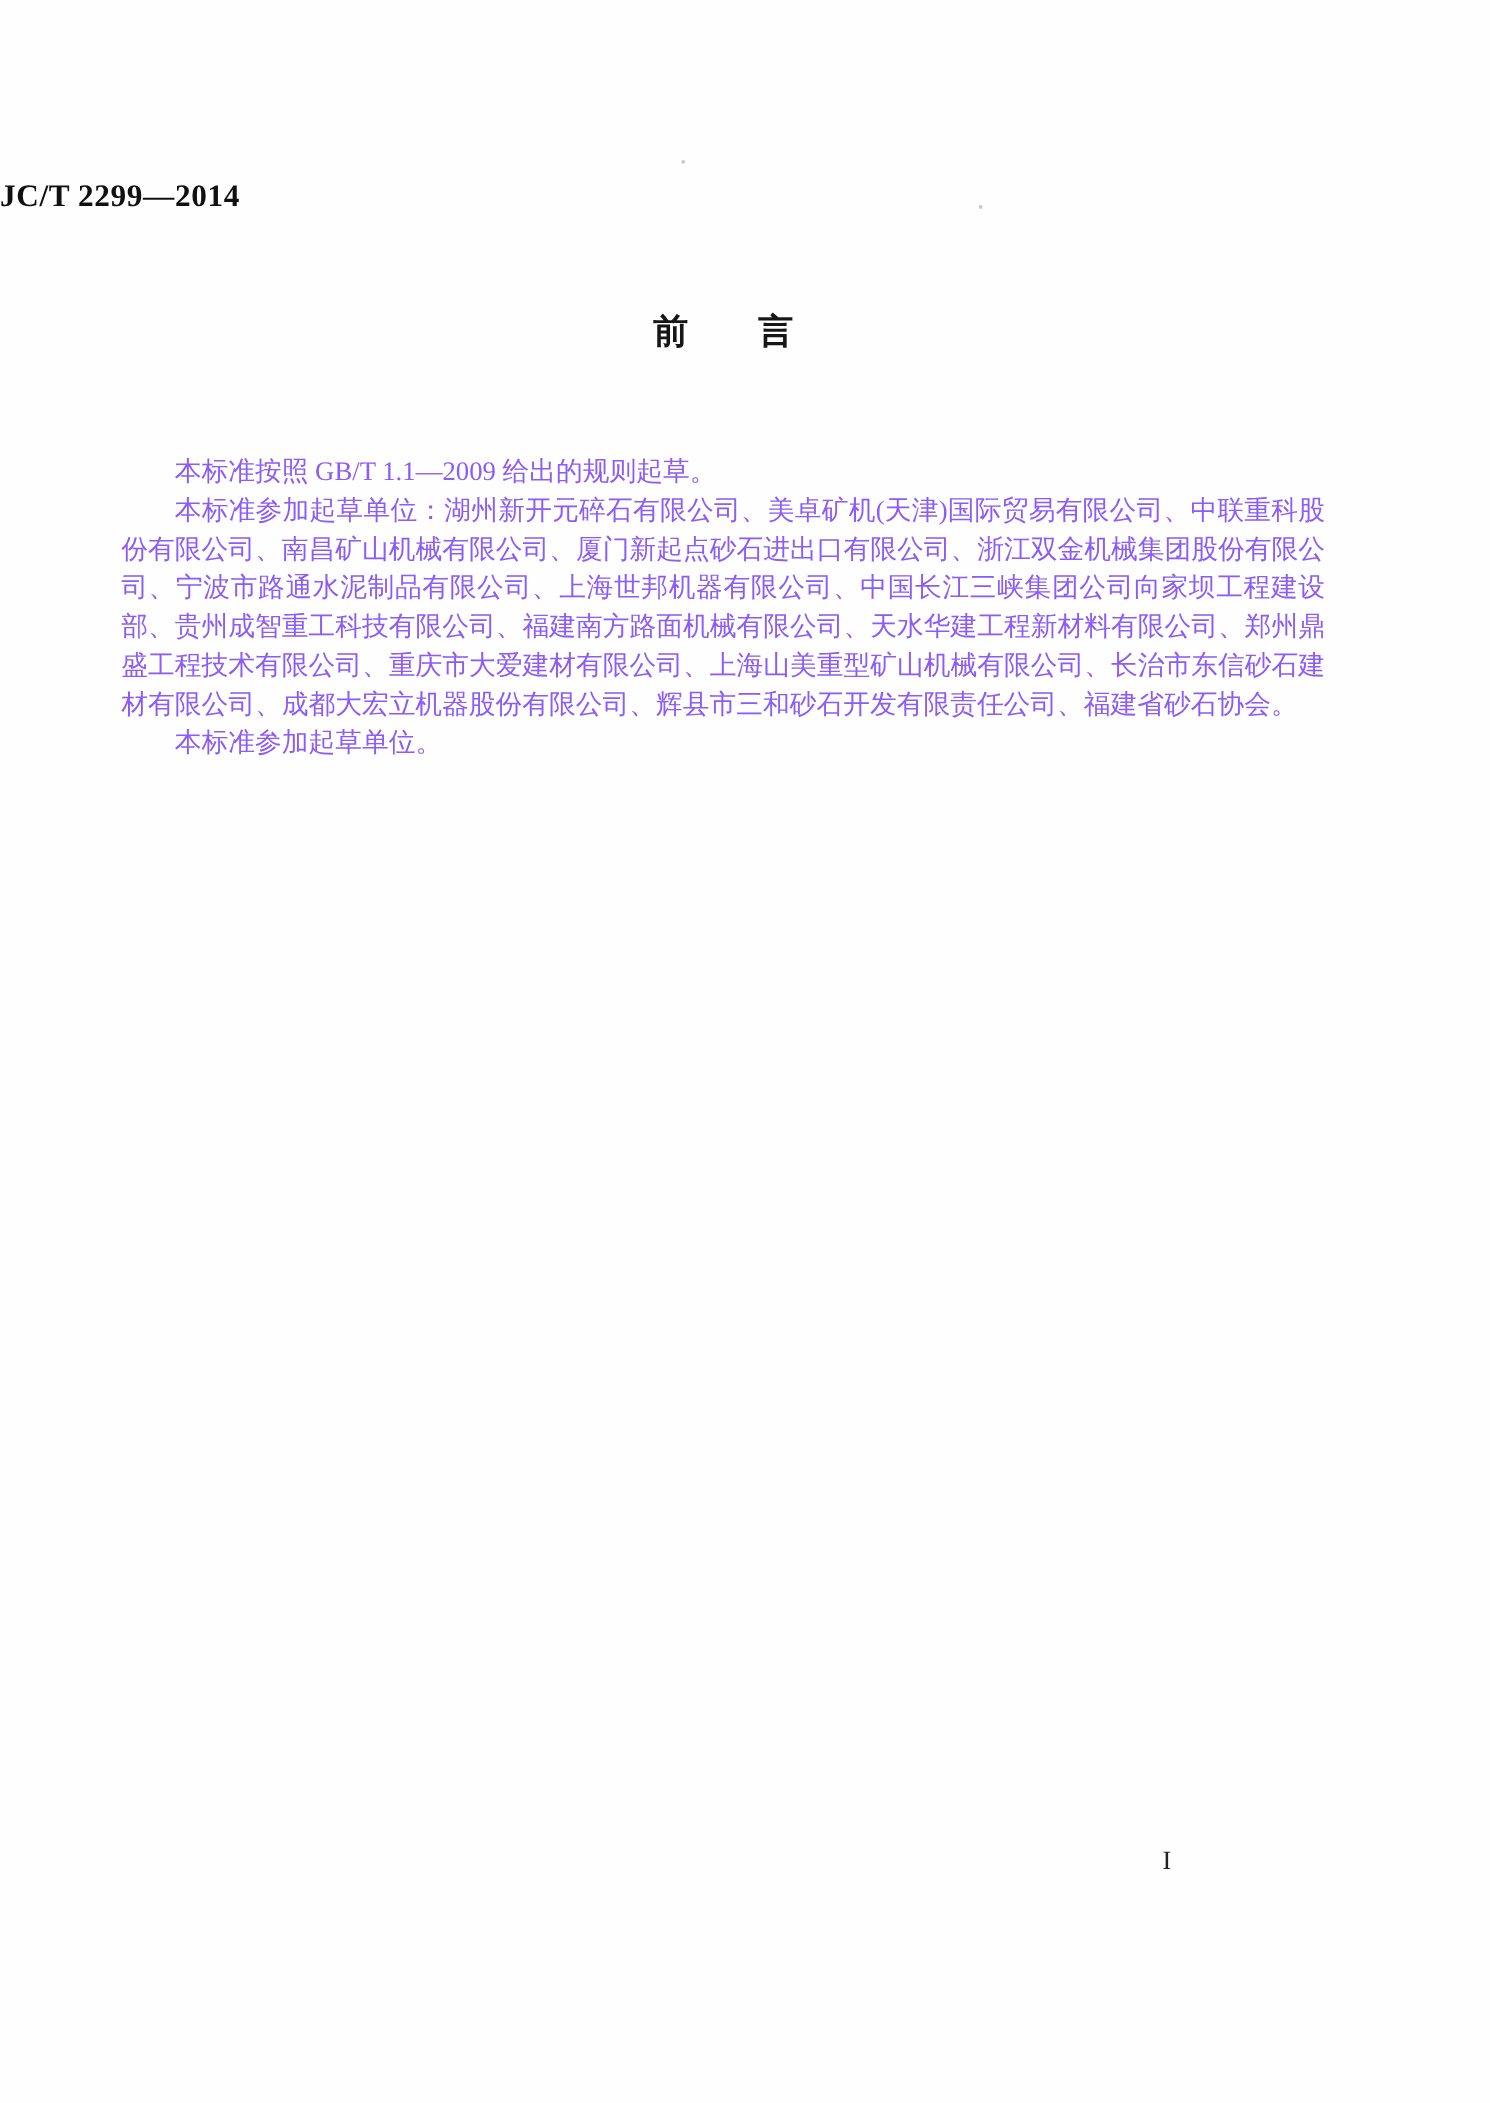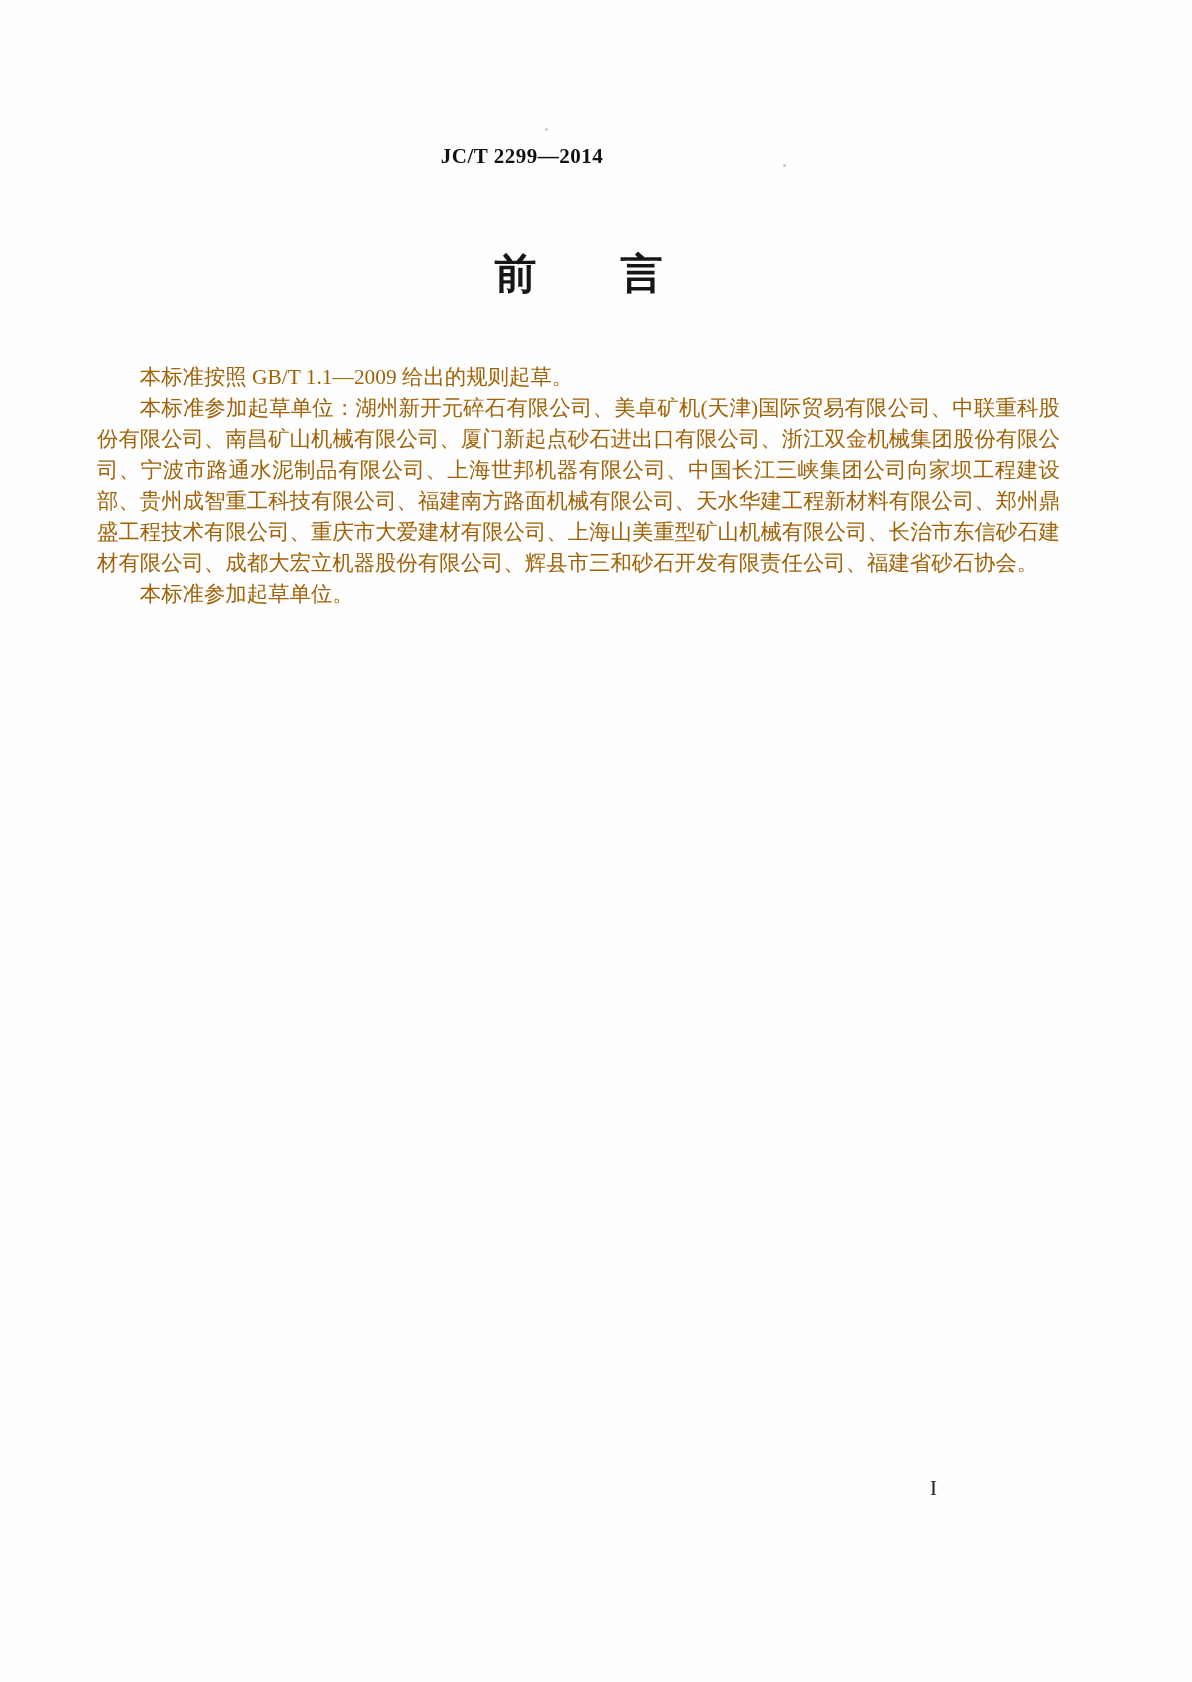--- a/index.html
+++ b/index.html
@@ -14,48 +14,48 @@
     background: #fefefe;
     overflow: hidden;
     color: #141414;
     font-family: "Liberation Serif", serif;
   }
   .header-code {
     position: absolute;
     top: 144px;
     left: 0;
     width: 1044px;
-    text-align: center;
+    text-align: left;
     font-family: "Liberation Serif", serif;
     font-weight: bold;
-    font-size: 21px;
+    font-size: 25px;
     letter-spacing: 0.5px;
     color: #101010;
   }
   .doc-title {
     position: absolute;
     top: 246px;
     left: 97px;
     width: 963px;
     text-align: center;
     font-family: "Liberation Sans", sans-serif;
     font-weight: bold;
-    font-size: 42px;
+    font-size: 28px;
     color: #161616;
     white-space: pre;
   }
   .body-text {
     position: absolute;
     top: 362px;
     left: 97px;
     width: 963px;
     font-size: 21.4px;
     line-height: 31px;
     text-align: justify;
-    color: #a16207;
+    color: #8b5cf6;
   }
   .body-text p {
     margin: 0;
     padding: 0;
     text-indent: 2em;
   }
   .page-num {
     position: absolute;
     top: 1476px;
     left: 930px;

